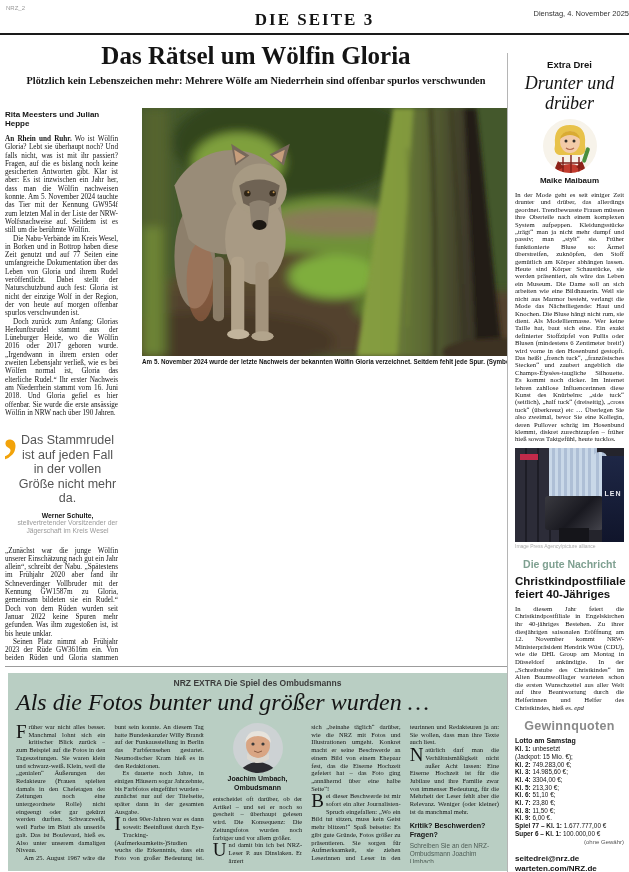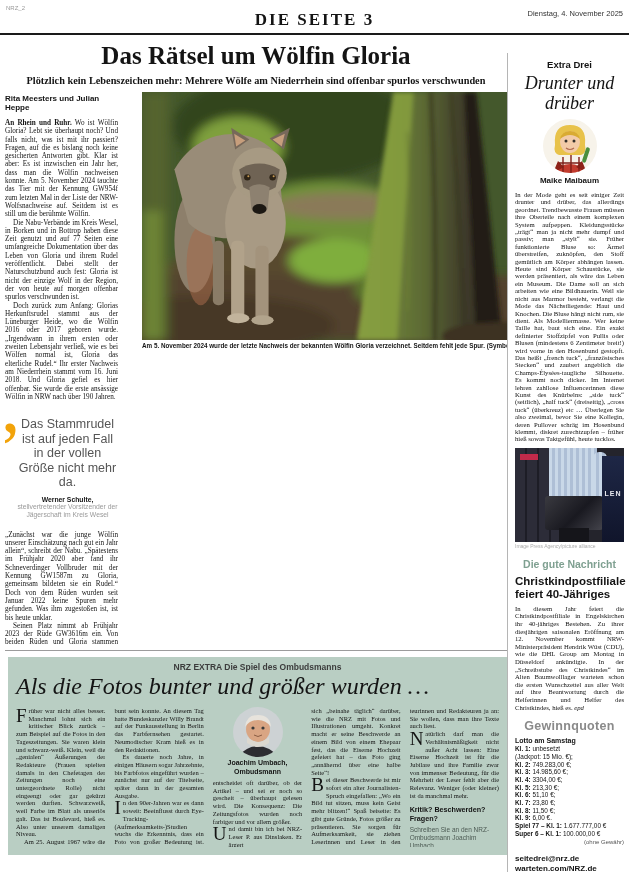--- a/index.html
+++ b/index.html
@@ -3,31 +3,31 @@
 <meta charset="utf-8">
 <style>
   html,body{margin:0;padding:0;background:#e9e9e9;}
   .page{position:relative;width:629px;height:872px;margin:0 auto;background:#fff;overflow:hidden;
         font-family:"Liberation Serif",serif;color:#141414;-webkit-hyphens:auto;hyphens:auto;}
   
   .masthead{position:relative;height:33px;border-bottom:2px solid #1a1a1a;}
   .corner-mark{position:absolute;left:6px;top:5px;font:6px "Liberation Sans",sans-serif;color:#999;}
   .page-title{position:absolute;left:0;right:0;bottom:3px;text-align:center;margin:0;
               font:bold 17px "Liberation Serif",serif;letter-spacing:2px;}
-  .issue-date{position:absolute;right:6px;top:9px;font:7.5px "Liberation Sans",sans-serif;color:#333;}
+  .issue-date{position:absolute;right:0;top:9px;font:7.5px "Liberation Sans",sans-serif;color:#333;}
   
   .content{display:flex;align-items:stretch;}
   .main{width:507px;flex:none;padding-left:5px;box-sizing:border-box;}
   .sidebar{flex:1;border-left:1px solid #b5b5b5;margin-top:18px;padding:2px 5px 0 7px;box-sizing:border-box;overflow:hidden;}
   
   .article-head{text-align:center;padding:7px 0 4px;}
   .headline{margin:0;font:bold 25px "Liberation Serif",serif;}
   .deck{margin:5px 0 0;font:bold 10.3px "Liberation Serif",serif;white-space:nowrap;overflow:hidden;}
   
-  .article-body{display:flex;gap:24px;height:552px;overflow:hidden;margin-top:2px;}
+  .article-body{display:flex;gap:24px;height:552px;overflow:hidden;margin-top:18px;}
   .c1{width:113px;flex:none;overflow:hidden;}
   .right-part{flex:1;display:flex;flex-direction:row;overflow:hidden;}
   .byline{font:bold 8px "Liberation Sans",sans-serif;margin:2px 0 7px;}
   p.body{margin:0;font-size:7.2px;line-height:8.3px;text-align:justify;text-indent:8px;}
   p.body.ni{text-indent:0;}
   .lead-label{font-weight:bold;}
   .cols4 p.body{font-size:6.9px;line-height:7.7px;}
   .sub-hd{font:bold 7.6px/8.6px "Liberation Sans",sans-serif;margin:5px 0 2px;}
   
   .pullquote{position:relative;margin:14px 0 12px;padding:2px 0 0 12px;text-align:center;}

